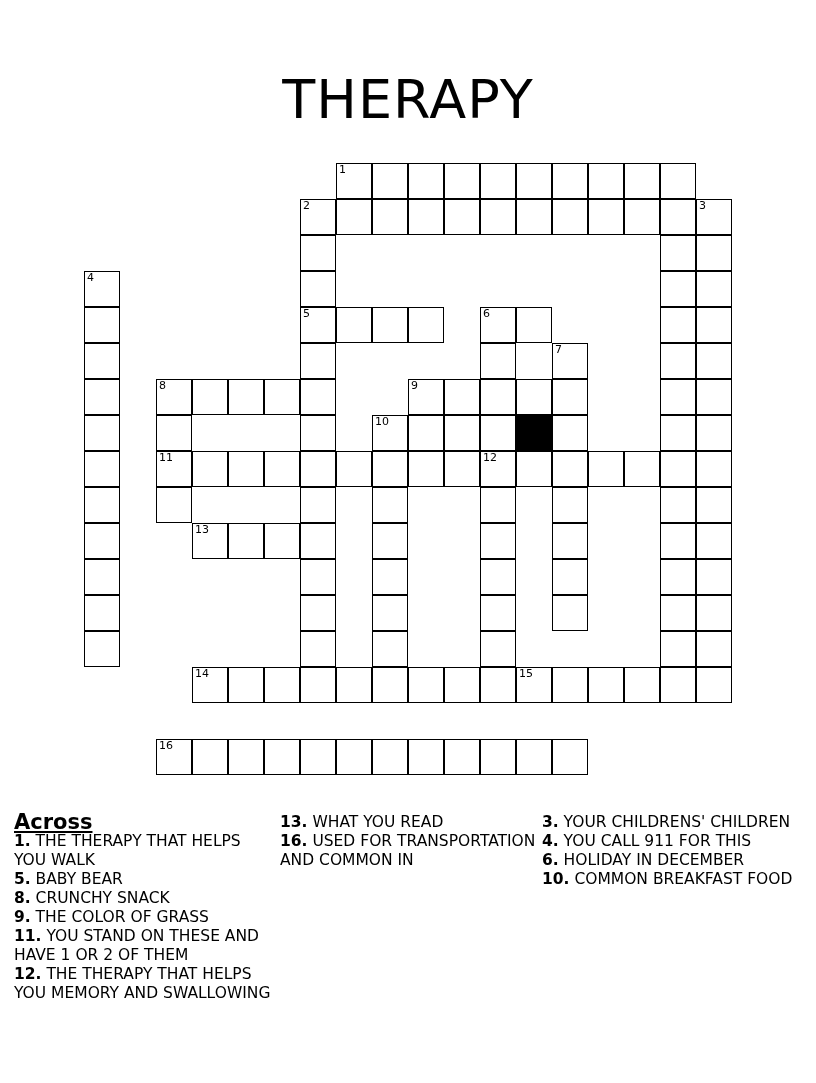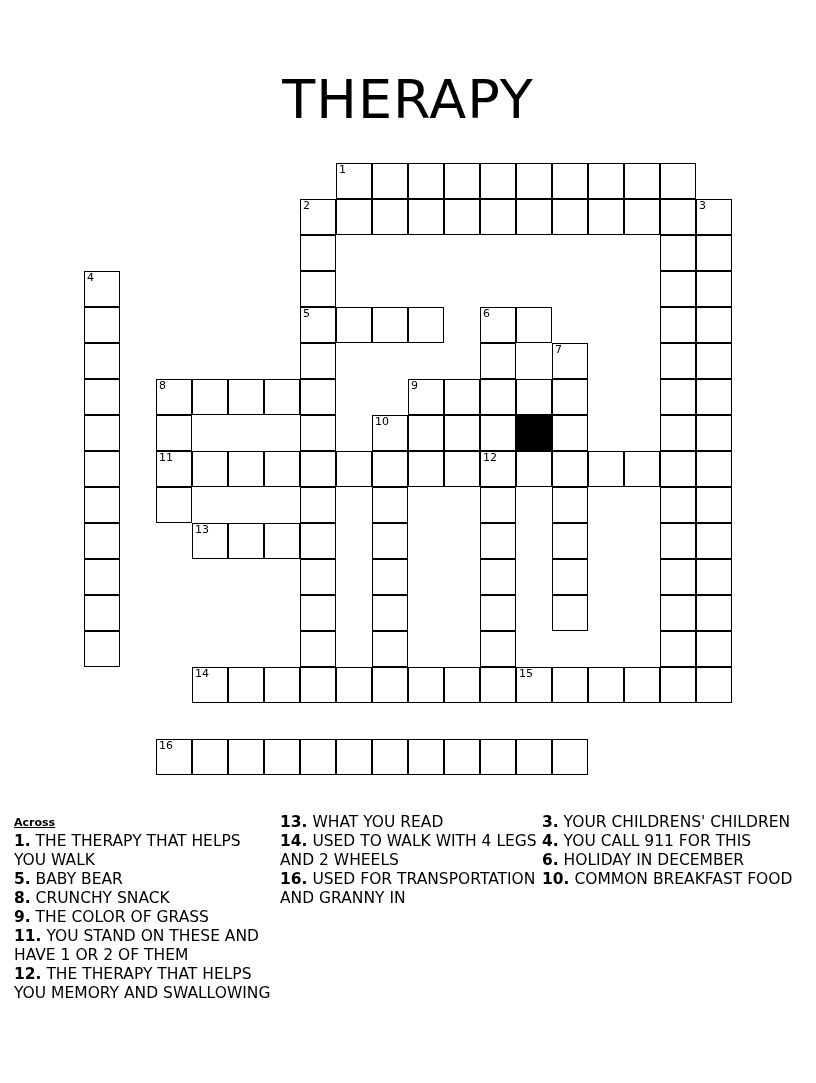--- a/index.html
+++ b/index.html
@@ -70,21 +70,21 @@
     top: 0;
     font-size: 15.5px;
     line-height: 19px;
   }
   .col1 { left: 4px;  width: 258px; }
   .col2 { left: 270px; width: 258px; }
   .col3 { left: 532px; width: 268px; }
   .clue-heading {
     font-weight: bold;
     text-decoration: underline;
-    font-size: 11px;
+    font-size: 21px;
     line-height: 19px;
     display: block;
   }
   .clue {
     display: block;
   }
   .clue .num {
     font-weight: bold;
   }
 </style>
@@ -290,22 +290,21 @@
           <span class="clue"><span class="num">8.</span><span> CRUNCHY SNACK</span></span>
           <span class="clue"><span class="num">9.</span><span> THE COLOR OF GRASS</span></span>
           <span class="clue"><span class="num">11.</span><span> YOU STAND ON THESE AND HAVE 1 OR 2 OF THEM</span></span>
           <span class="clue"><span class="num">12.</span><span> THE THERAPY THAT HELPS YOU MEMORY AND SWALLOWING</span></span>
         </div>
     </div>
 
     <div class="col col2">
       <div id="col2-entries">
           <span class="clue"><span class="num">13.</span><span> WHAT YOU READ</span></span>
-          <span class="clue"><span class="num">14.</span><span> USED TO WALK WITH 4 LEGS AND 2 WHEELS</span></span>
-          <span class="clue"><span class="num">16.</span><span> USED FOR TRANSPORTATION AND GRANNY IN</span></span>
+          <span class="clue"><span class="num">16.</span><span> USED FOR TRANSPORTATION AND COMMON IN</span></span>
         </div>
     </div>
 
     <div class="col col3">
       <div id="col3-entries">
           <span class="clue"><span class="num">3.</span><span> YOUR CHILDRENS' CHILDREN</span></span>
           <span class="clue"><span class="num">4.</span><span> YOU CALL 911 FOR THIS</span></span>
           <span class="clue"><span class="num">6.</span><span> HOLIDAY IN DECEMBER</span></span>
           <span class="clue"><span class="num">10.</span><span> COMMON BREAKFAST FOOD</span></span>
         </div>

